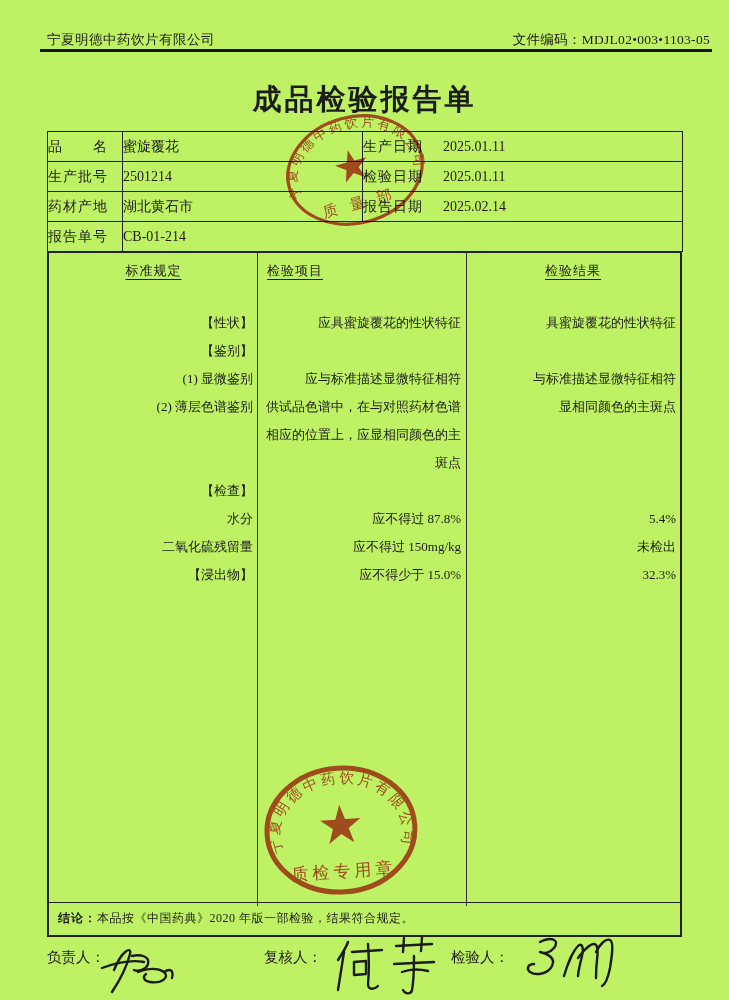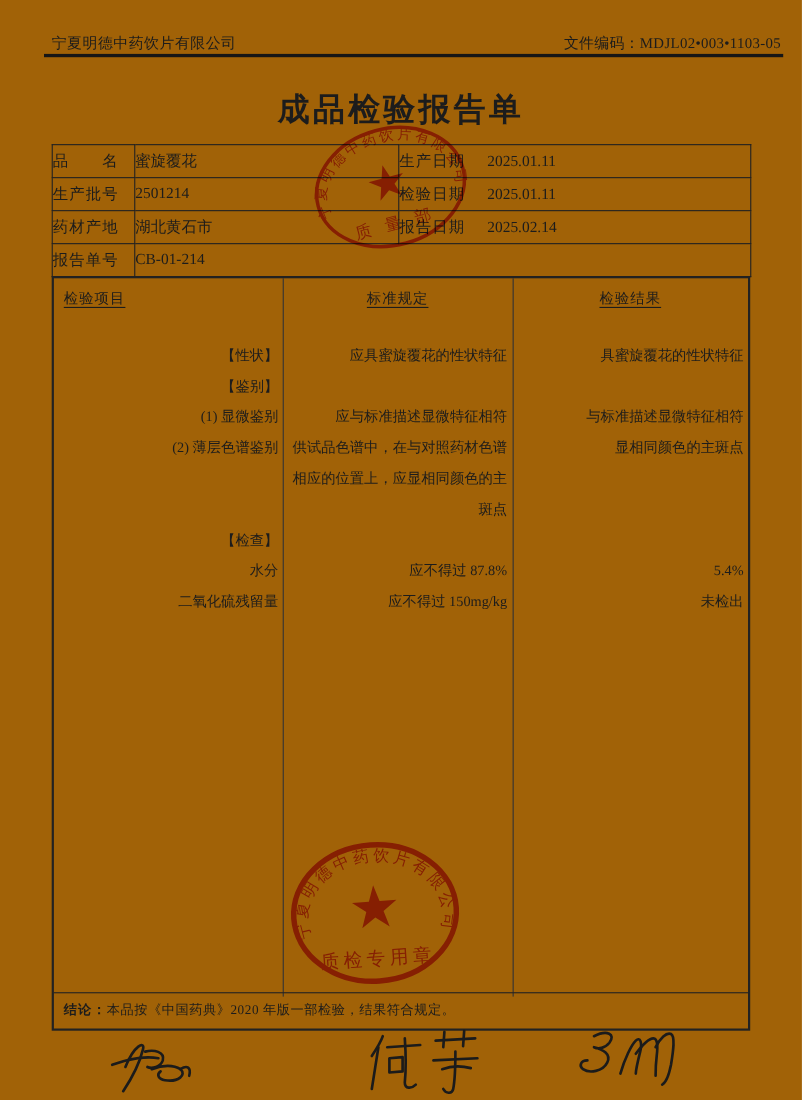--- a/index.html
+++ b/index.html
@@ -1,20 +1,20 @@
 <!DOCTYPE html>
 <html><head>
 <meta charset="utf-8">
 <style>
   * { margin:0; padding:0; box-sizing:border-box; }
   html,body { background:#e9e9e9; }
   .page {
     position:relative;
     width:729px; height:1000px;
-    background:#a16207;
+    background:#bef264;
     font-family:"Liberation Serif","DejaVu Serif",serif;
     color:#1c1c1c;
     overflow:hidden;
   }
   
   .doc-header {
     position:absolute; top:31px; left:47px; width:663px;
     display:flex; justify-content:space-between; align-items:flex-end;
     font-size:13.5px; letter-spacing:0.5px;
   }
@@ -127,22 +127,22 @@
       <td class="i-val" colspan="2">CB-01-214</td>
     </tr>
   </tbody>
     </table>
 
   <div class="main-table">
     <div class="vline v1"></div>
     <div class="vline v2"></div>
 
     <div class="mt-header">
+      <div class="mt-h h2"><span>标准规定</span></div>
       <div class="mt-h h1"><span>检验项目</span></div>
-      <div class="mt-h h2"><span>标准规定</span></div>
       <div class="mt-h h3"><span>检验结果</span></div>
     </div>
 
     <div class="mt-body">
       <div class="trow">
           <div class="tcell c1">【性状】</div>
           <div class="tcell c2">应具蜜旋覆花的性状特征</div>
           <div class="tcell c3">具蜜旋覆花的性状特征</div>
         </div>
       <div class="trow">
@@ -167,20 +167,25 @@
         </div>
       <div class="trow">
           <div class="tcell c1">水分</div>
           <div class="tcell c2">应不得过 87.8%</div>
           <div class="tcell c3">5.4%</div>
         </div>
       <div class="trow">
           <div class="tcell c1">二氧化硫残留量</div>
           <div class="tcell c2">应不得过 150mg/kg</div>
           <div class="tcell c3">未检出</div>
+        </div>
+      <div class="trow">
+          <div class="tcell c1">【浸出物】</div>
+          <div class="tcell c2">应不得少于 15.0%</div>
+          <div class="tcell c3">32.3%</div>
         </div>
     </div>
 
     <div class="mt-conclusion">
       <span class="c-lbl">结论：</span><span>本品按《中国药典》2020 年版一部检验，结果符合规定。</span>
     </div>
   </div>
 
   <svg class="stamp stamp-top" width="144" height="116" viewBox="0 0 144 116">
     <ellipse cx="72" cy="58" rx="68" ry="53" fill="none" stroke="#ce372c" stroke-width="3.2"></ellipse>
@@ -195,20 +200,25 @@
   <svg class="stamp stamp-bottom" width="156" height="134" viewBox="0 0 156 134">
     <ellipse cx="78" cy="66" rx="74" ry="62" fill="none" stroke="#ce372c" stroke-width="5"></ellipse>
     <path id="arcBottom" d="M 33.8 105.3 A 62 51 0 1 1 122.2 105.3" fill="none"></path>
     <text font-size="14.5" fill="#ce372c">
       <textPath href="#arcBottom" startOffset="50%" text-anchor="middle" textLength="208">宁夏明德中药饮片有限公司</textPath>
     </text>
     <path transform="translate(78,62) scale(1.25)" fill="#ce372c" d="M0,-17 L3.9,-5.3 L16.2,-5.3 L6.3,2.1 L10,13.7 L0,6.5 L-10,13.7 L-6.3,2.1 L-16.2,-5.3 L-3.9,-5.3 Z"></path>
     <text x="78" y="113" font-size="17" fill="#ce372c" text-anchor="middle" letter-spacing="4">质检专用章</text>
   </svg>
 
+  <div class="sig-row">
+    <span class="sig-g1">负责人：</span>
+    <span class="sig-g2">复核人：</span>
+    <span class="sig-g3">检验人：</span>
+  </div>
 
   <svg class="sig-svg" style="left:92px; top:940px;" width="100" height="58" viewBox="0 0 100 58">
     <path d="M22,30 C30,10 40,6 38,14 C35,26 28,40 20,52"></path>
     <path d="M10,28 C26,22 42,20 52,22"></path>
     <path d="M40,16 C48,14 58,16 56,24 C54,30 46,32 42,30"></path>
     <path d="M46,32 C56,28 66,28 72,32 C78,37 70,44 58,42 C52,41 50,37 54,34"></path>
     <path d="M72,32 C78,28 82,30 80,38"></path>
   </svg>
   <svg class="sig-svg" style="left:330px; top:934px;" width="115" height="64" viewBox="0 0 115 64">
     <path d="M14,18 C12,30 10,44 8,56"></path>

